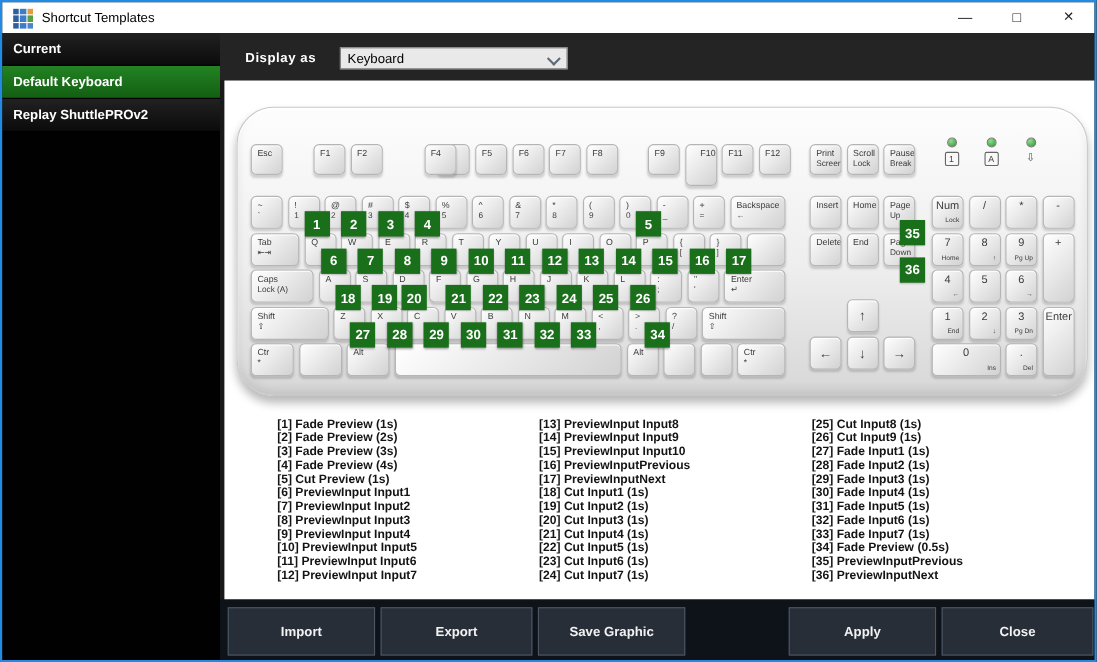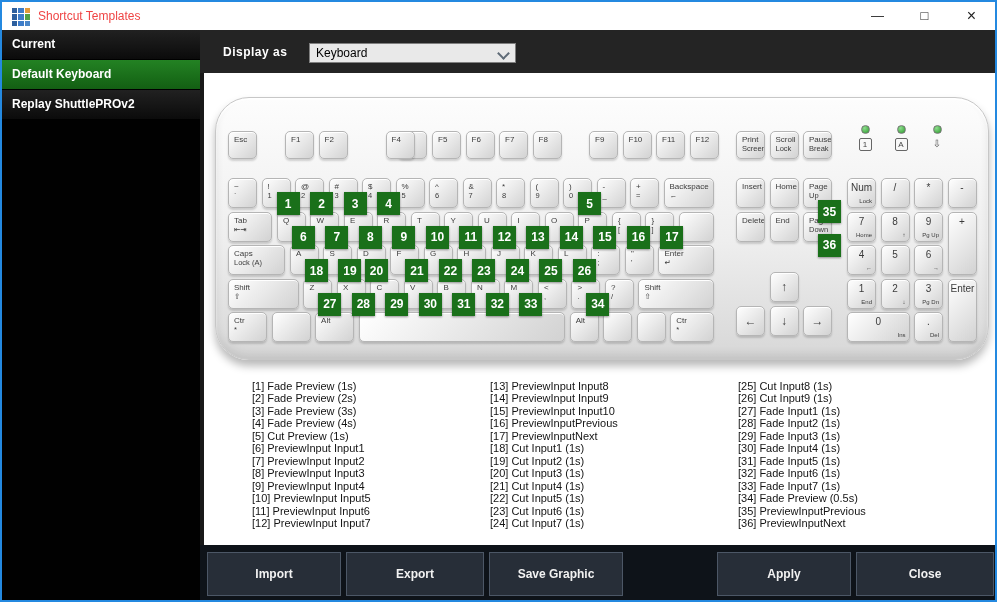--- a/index.html
+++ b/index.html
@@ -5,21 +5,21 @@
   html,body{margin:0;padding:0}
   body{width:997px;height:602px;position:relative;overflow:hidden;background:#000;
        font-family:"Liberation Sans",sans-serif;}
 
   
   .frame{position:absolute;inset:0;border:2px solid var(--window-border,#2489e0);pointer-events:none;z-index:60}
   .titlebar{position:absolute;left:2px;top:2px;width:993px;height:28px;background:var(--titlebar-bg,#fff);z-index:40}
   .app-icon{position:absolute;left:10px;top:6px;width:18px;height:18px;display:grid;
             grid-template-columns:repeat(3,1fr);grid-template-rows:repeat(3,1fr);gap:1px}
   .app-icon span{display:block}
-  .window-title{position:absolute;left:36px;top:0;line-height:28px;font-size:12px;color:#ef4444;white-space:nowrap}
+  .window-title{position:absolute;left:36px;top:0;line-height:28px;font-size:12px;color:#000000;white-space:nowrap}
   .win-controls{position:absolute;right:0;top:0;height:28px;display:flex}
   .win-btn{width:47px;height:28px;text-align:center;line-height:28px;font-size:13px;color:#222;cursor:default}
   .win-btn.close-btn{font-size:16px}
 
   
   .sidebar{position:absolute;left:2px;top:30px;width:198px;height:570px;background:var(--sidebar-bg,#010101);z-index:30}
   .side-item{height:30px;line-height:29px;padding-left:10px;color:#fff;font-size:12px;font-weight:bold;
              box-sizing:border-box;background:linear-gradient(#212121,#0b0b0b);border-bottom:1px solid #000;white-space:nowrap}
   .side-item.selected{background:linear-gradient(#238223,#135f13)}
 
@@ -49,21 +49,21 @@
   .badge{position:absolute;width:23px;height:23px;background:var(--badge-green,#1a701a);color:#fff;
          font-size:12px;font-weight:bold;display:flex;align-items:center;justify-content:center;
          box-shadow:0 1px 2px rgba(0,0,0,.4);z-index:5}
   .led{position:absolute;top:28px;width:18px;text-align:center}
   .led-dot{width:7px;height:7px;border-radius:50%;margin:0 auto;border:1px solid #777;
            background:radial-gradient(circle at 35% 30%,#8fdd8f,var(--led-green,#1d8a1d))}
   .led-glyph{margin-top:4px;font-size:10px;color:#555;line-height:11px}
   .led-glyph.boxed{width:11px;height:11px;border:1px solid #666;border-radius:2px;margin:4px auto 0;font-size:8px;line-height:11px;color:#444}
 
   
-  .shortcut-col{position:absolute;top:307px;font-size:11px;font-weight:normal;color:#141414;line-height:12.45px;white-space:nowrap}
+  .shortcut-col{position:absolute;top:307px;font-size:11px;font-weight:bold;color:#141414;line-height:12.45px;white-space:nowrap}
   .shortcut-col.c0{left:48px}.shortcut-col.c1{left:286px}.shortcut-col.c2{left:534px}
 
   
   .footer{position:absolute;left:200px;top:545px;width:795px;height:55px;background:var(--footer-bg,#0e1319);z-index:10}
   .f-btn{position:absolute;top:7px;height:44px;box-sizing:border-box;cursor:default;
          background:var(--button-bg,#272e38);border:1px solid var(--button-border,#4c5766);
          color:#f2f2f2;font-size:12px;font-weight:bold;display:flex;align-items:center;justify-content:center}
 </style>
 </head>
 <body>
@@ -130,21 +130,21 @@
       </div>
       <div class="key" style="left: 284px; top: 34px; width: 29px; height: 28px;">
         <span class="kl">F7</span>
       </div>
       <div class="key" style="left: 317.5px; top: 34px; width: 29px; height: 28px;">
         <span class="kl">F8</span>
       </div>
       <div class="key" style="left: 374px; top: 34px; width: 29px; height: 28px;">
         <span class="kl">F9</span>
       </div>
-      <div class="key" style="left: 407.5px; top: 34px; width: 29px; height: 28px;">
+      <div class="key" style="left: 407.5px; top: 34px; width: 29px; height: 38px; text-align: right;">
         <span class="kl">F10</span>
       </div>
       <div class="key" style="left: 441px; top: 34px; width: 29px; height: 28px;">
         <span class="kl">F11</span>
       </div>
       <div class="key" style="left: 474.5px; top: 34px; width: 29px; height: 28px;">
         <span class="kl">F12</span>
       </div>
       <div class="key" style="left: 521px; top: 34px; width: 29px; height: 28px;">
         <span class="kl">Print</span>

